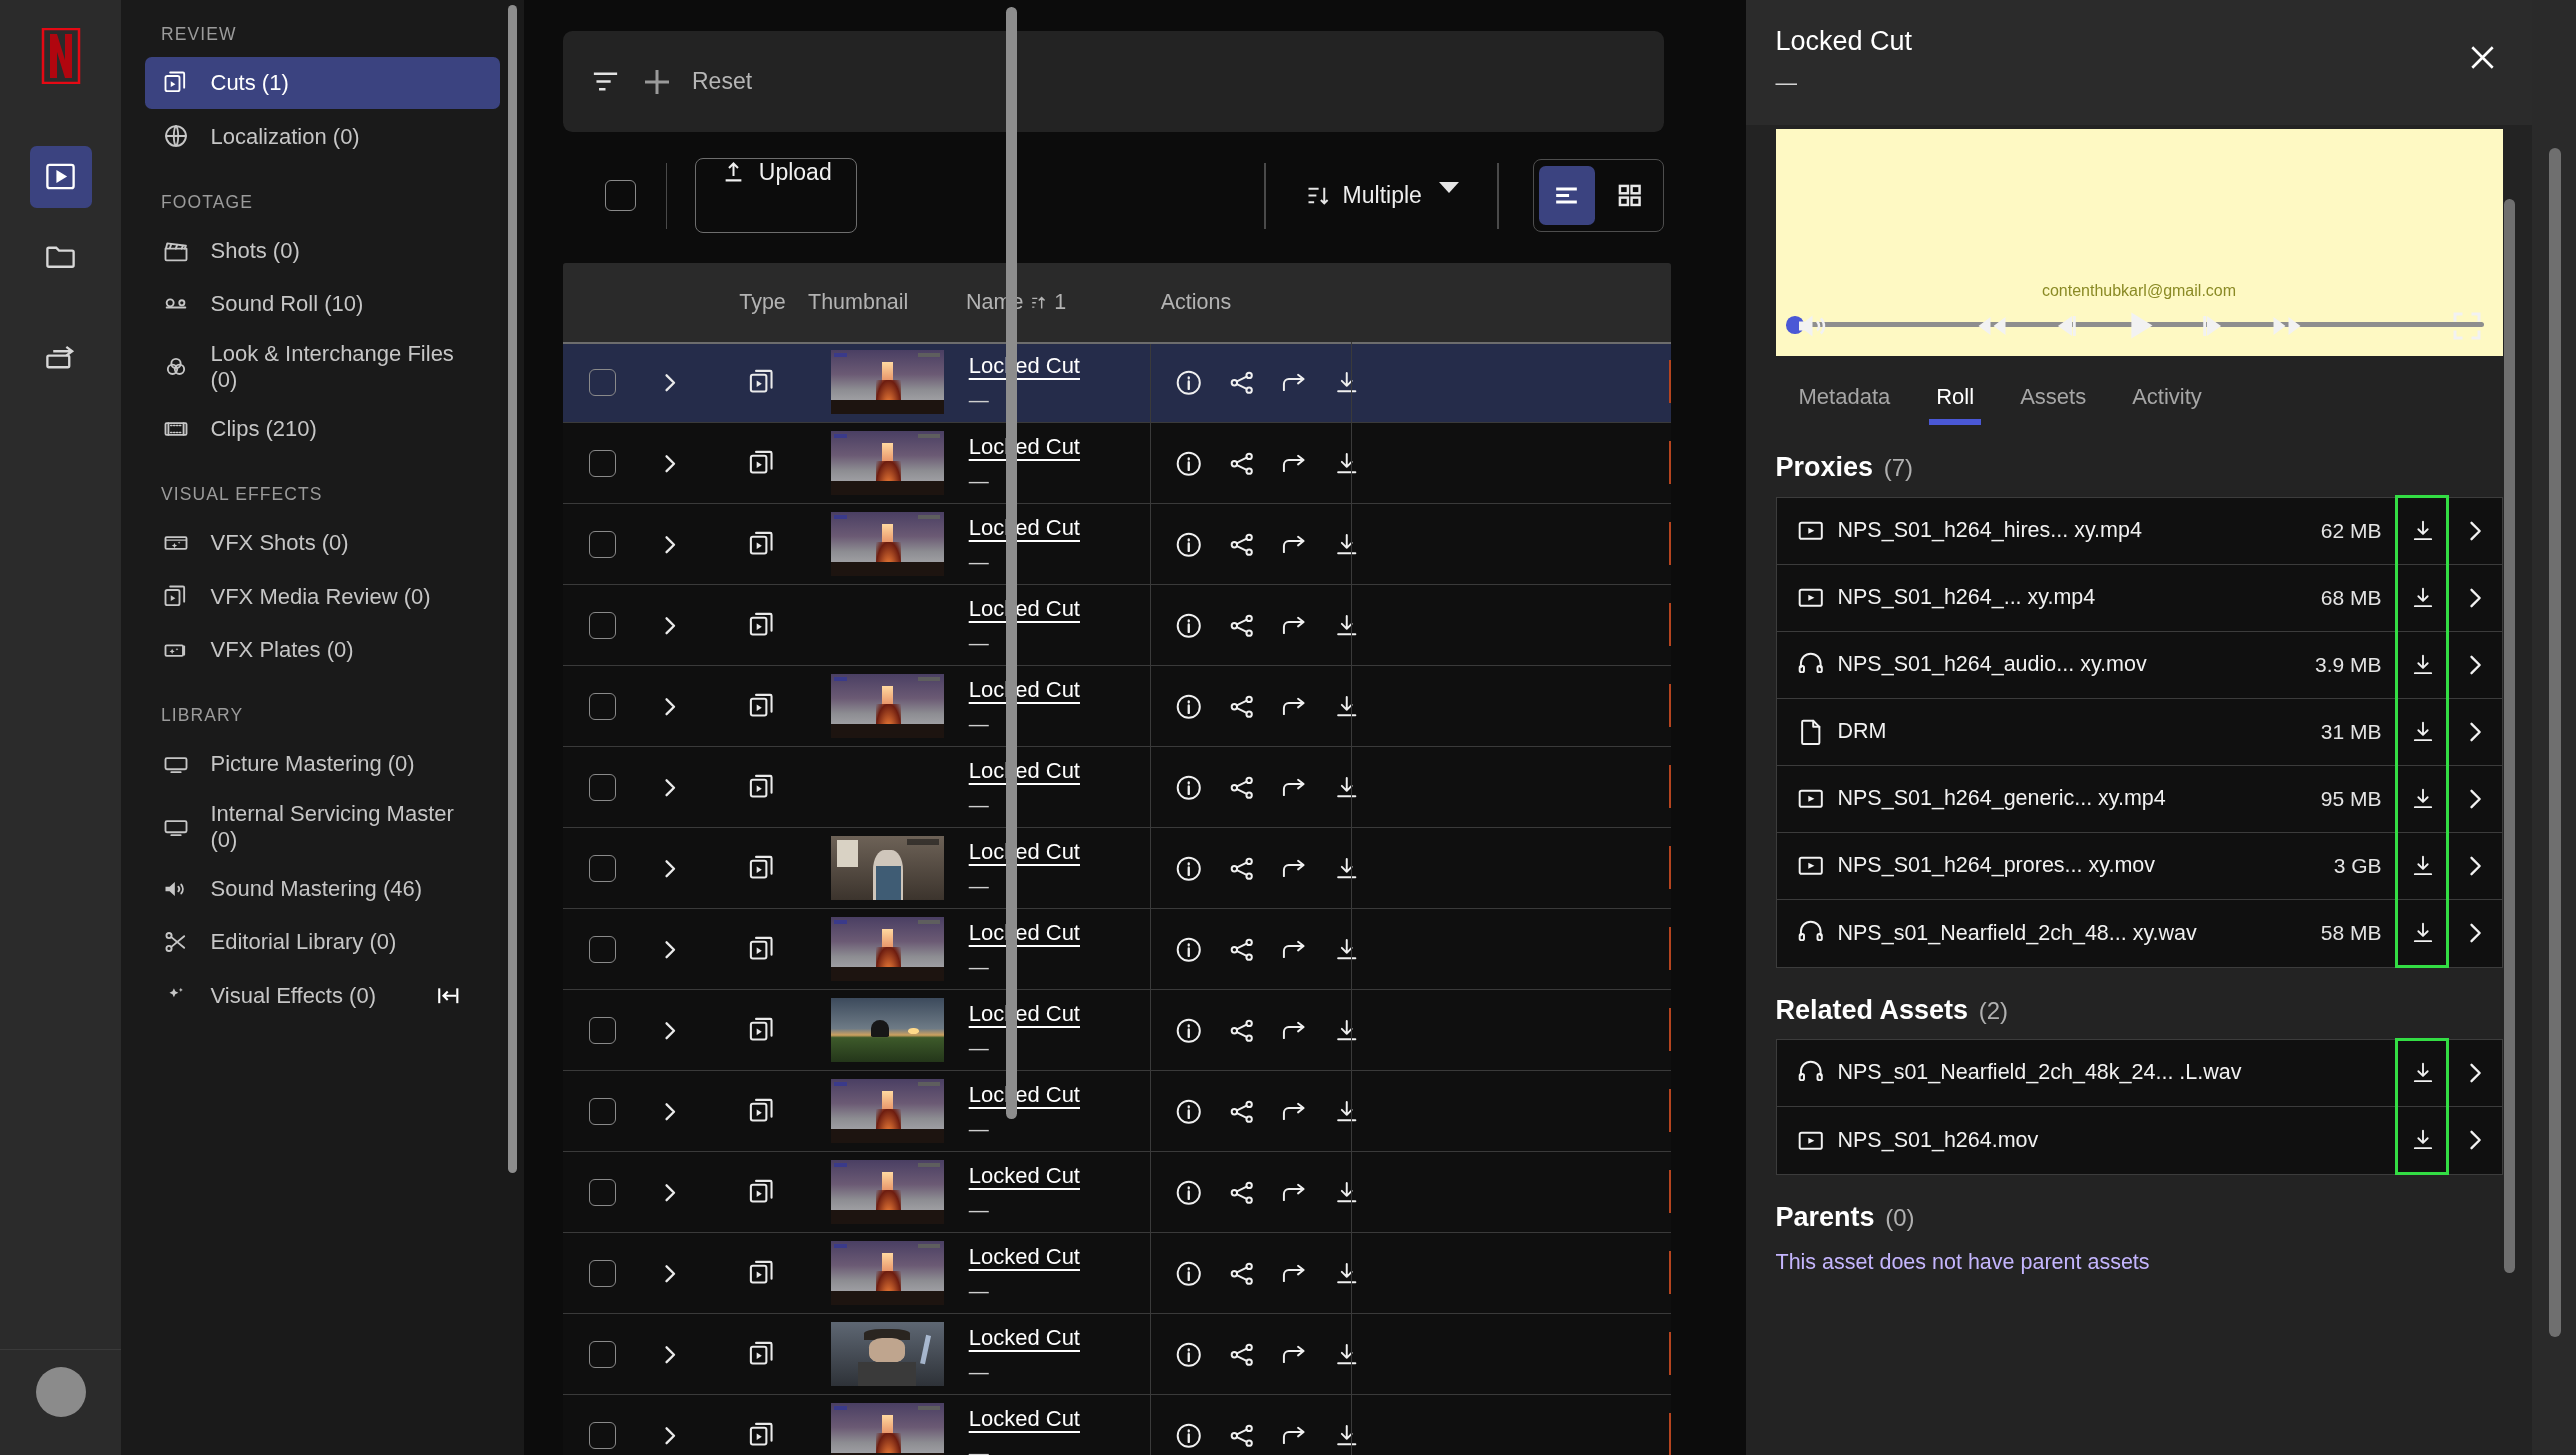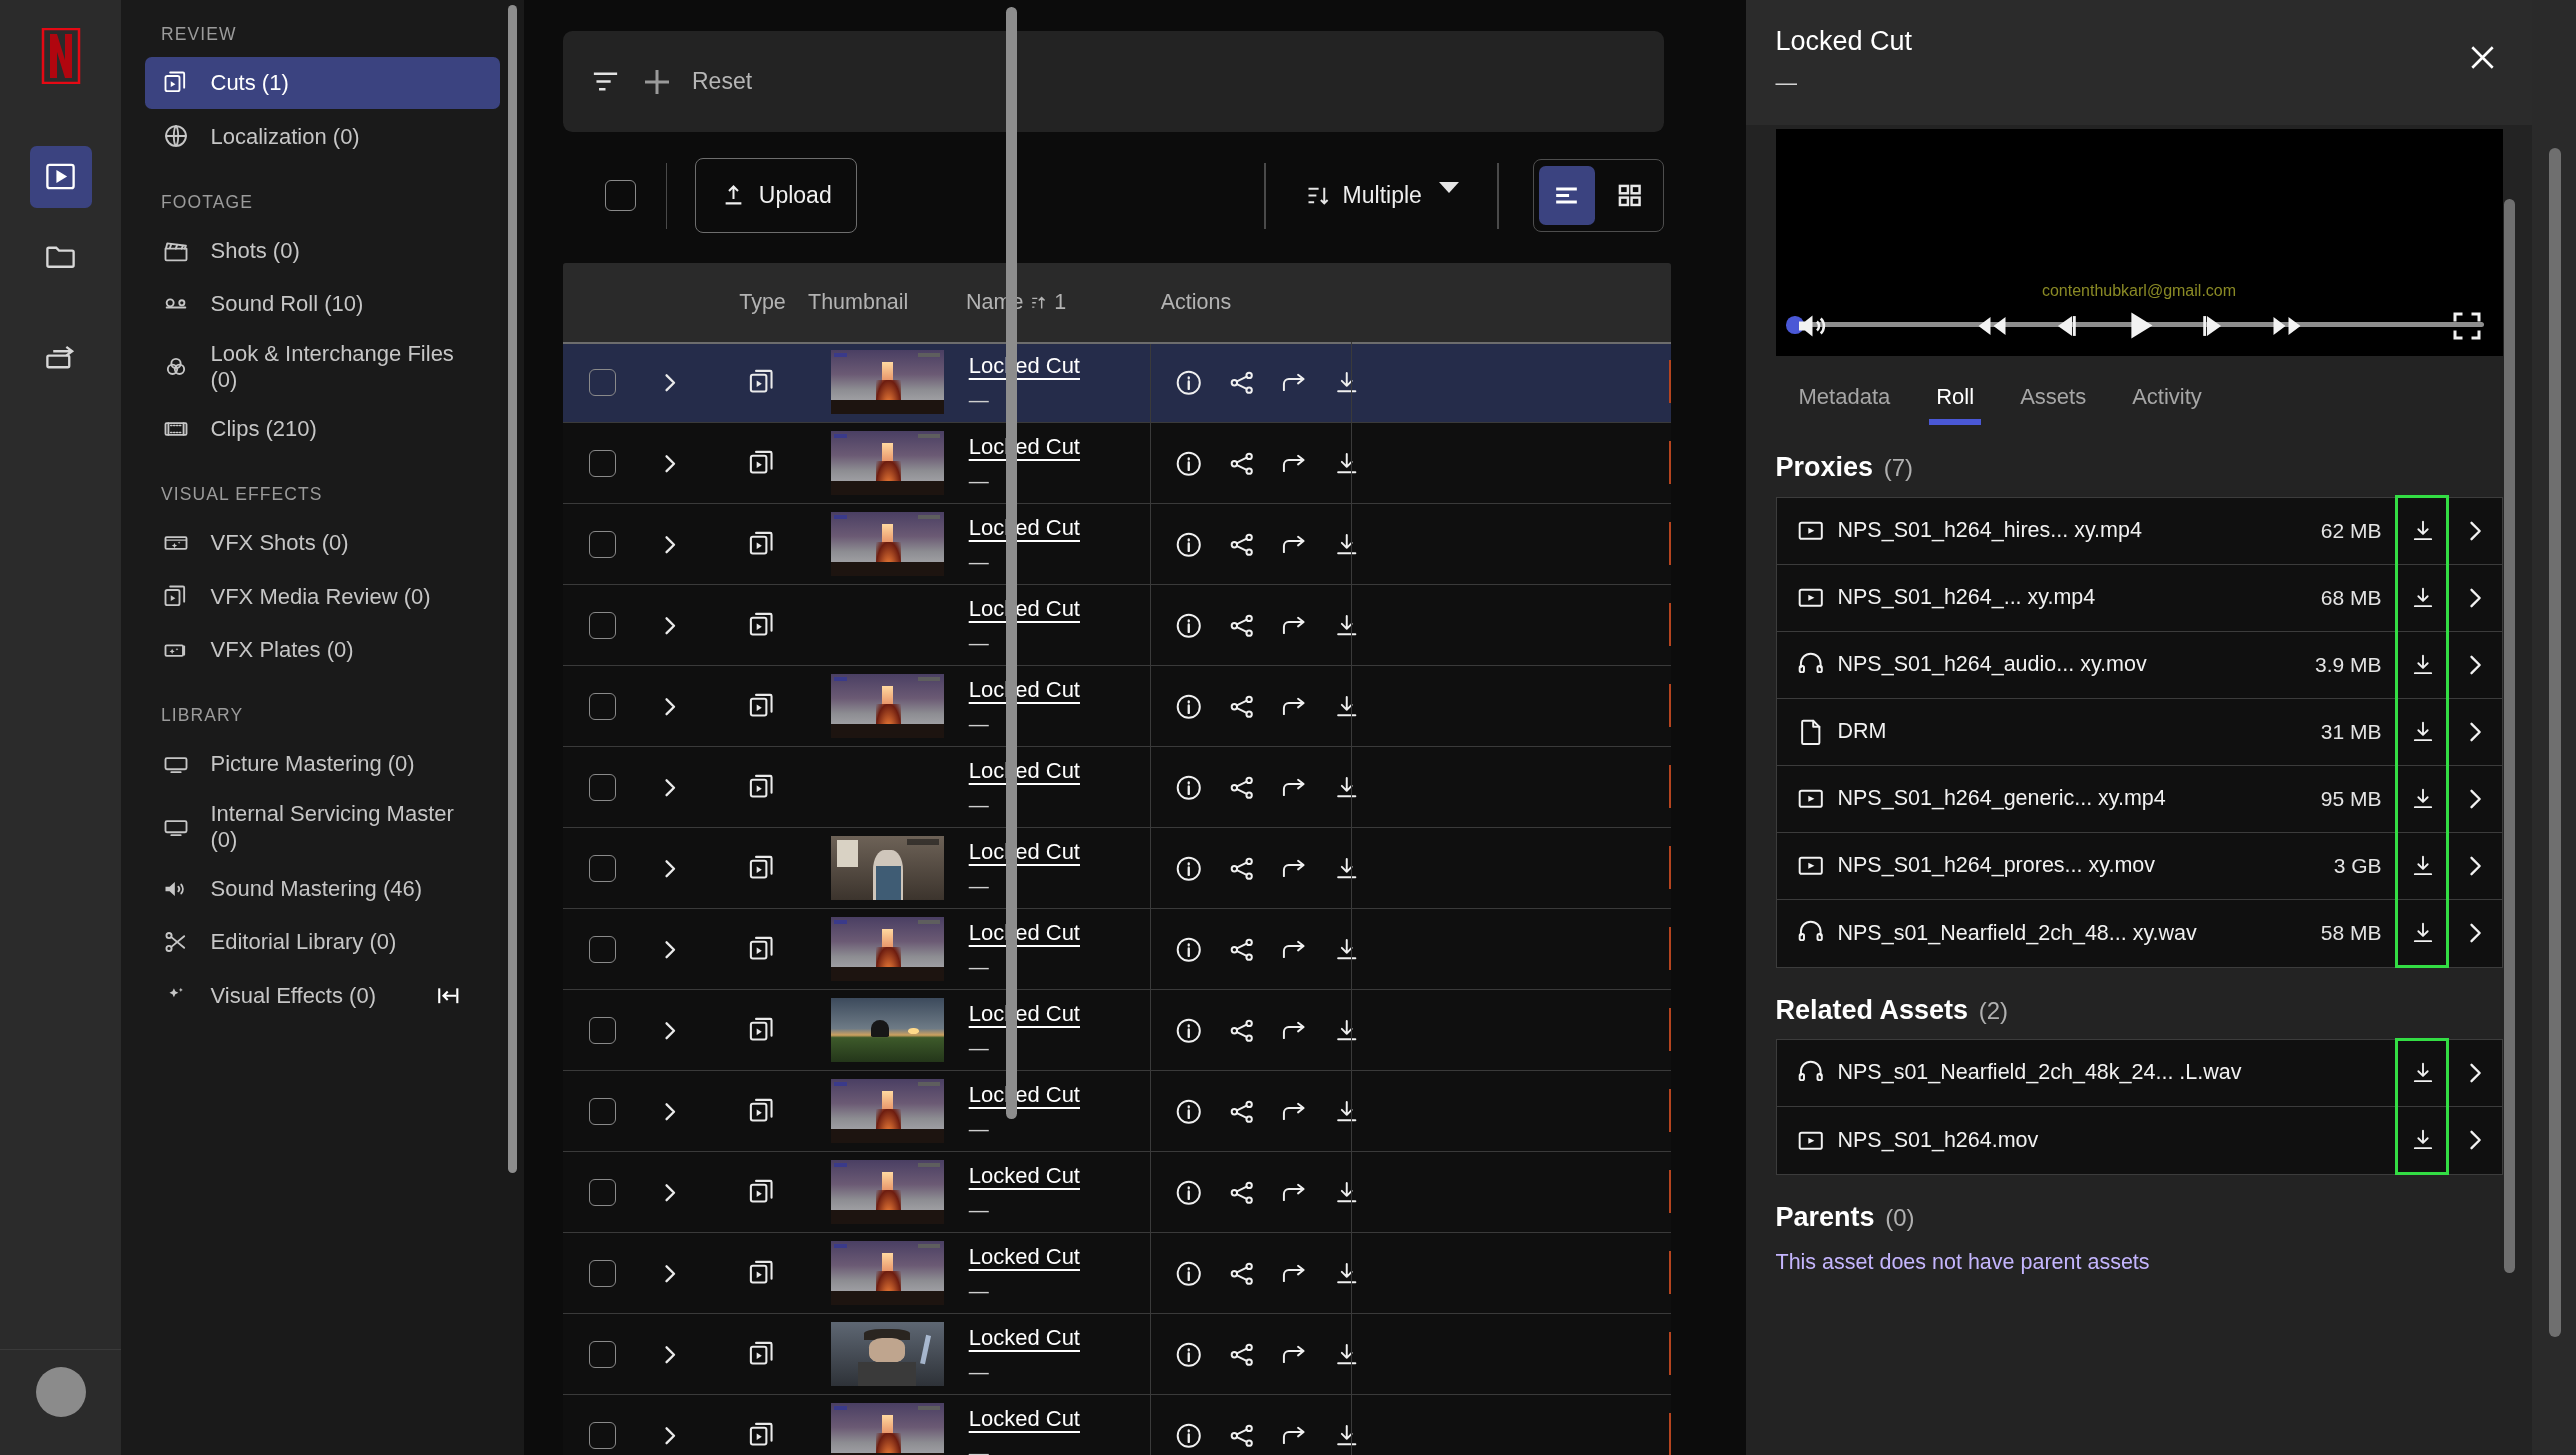--- a/index.html
+++ b/index.html
@@ -90,21 +90,21 @@
     gap: 0; margin-top: 6.7px;
   }
   .cb {
     width: 31px; height: 31px; border: 1.3px solid #8a8a8a; border-radius: 6px;
     flex: 0 0 31px;
   }
   .ab-gap1 { width: 29.5px; }
   .vdiv { width: 1.3px; height: 66px; background: #4a4a4a; }
   .upload-btn {
     margin-left: 28px; height: 75px; border: 1.3px solid #6e6e6e; border-radius: 8px;
-    display: flex; align-items: center; gap: 12px; padding: 0 24px;
+    display: flex; gap: 12px; padding: 0 24px;
     color: #f0f0f0; font-size: 23px;
   }
   .ab-spacer { flex: 1 1 auto; }
   .sort-box { display:flex; gap: 12px; color: #eeeeee; font-size: 23px; padding: 0 38px;}
   .caret { width:0;height:0;border-left:10px solid transparent;border-right:10px solid transparent;border-top:11.4px solid #e6e6e6;margin-left:5.4px;}
   .viewtoggle {
     margin-left: 34px; display:flex; align-items:center; gap: 6.7px;
     border: 1.3px solid #4e4e4e; border-radius: 8px; padding: 5.4px; height: 73px;
   }
   .vt-btn { width: 56px; height: 59px; border-radius: 6.7px; display:flex; align-items:center; justify-content:center;}
@@ -160,21 +160,21 @@
     position: absolute; right: 44px; top: 0; overflow: hidden;
   }
   .rp-head {
     height: 125px; padding: 25.5px 29.5px 0 29.5px; display: flex; justify-content: space-between;
     background: #2b2b2b;
   }
   .rp-title { color: #ffffff; font-size: 27px; }
   .rp-dash { color: #d4d4d4; font-size: 21.5px; margin-top: 14.8px; }
   .rp-close { width: 38px; height: 38px; margin-top: 14.8px; }
 
-  .player { margin: 4px 29.5px 0 29.5px; background: #000000; height: 227px; position: relative; }
+  .player { margin: 4px 29.5px 0 29.5px; background: #fef9c3; height: 227px; position: relative; }
   .wm { position:absolute; left:0; right:0; top: 153px; text-align:center; color:#8a8a25; font-size:16px;}
   .prog { position:absolute; left: 14.8px; right: 19px; top: 193px; height: 5.4px; background: #8e8e8e; border-radius: 3.4px;}
   .prog-knob { position:absolute; left: -4px; top: -6px; width: 17.5px; height: 17.5px; border-radius: 50%; background:#4a58d6;}
   .pctrl { position:absolute; left: 0; right: 0; bottom: 10.7px; display:flex; align-items:center; padding: 0 17.5px;}
   .pc-left { width: 81px; display:flex; }
   .pc-mid { flex:1 1 auto; display:flex; align-items:center; justify-content:center; gap: 38px; }
   .pc-right { width: 81px; display:flex; justify-content:flex-end;}
 
   .rp-tabs { display: flex; gap: 0; padding: 0 29.5px; margin-top: 23px; }
   .rp-tab { font-size: 22px; color: #a6a6a6; padding: 5.4px 23px 14.8px 23px; position: relative; }

